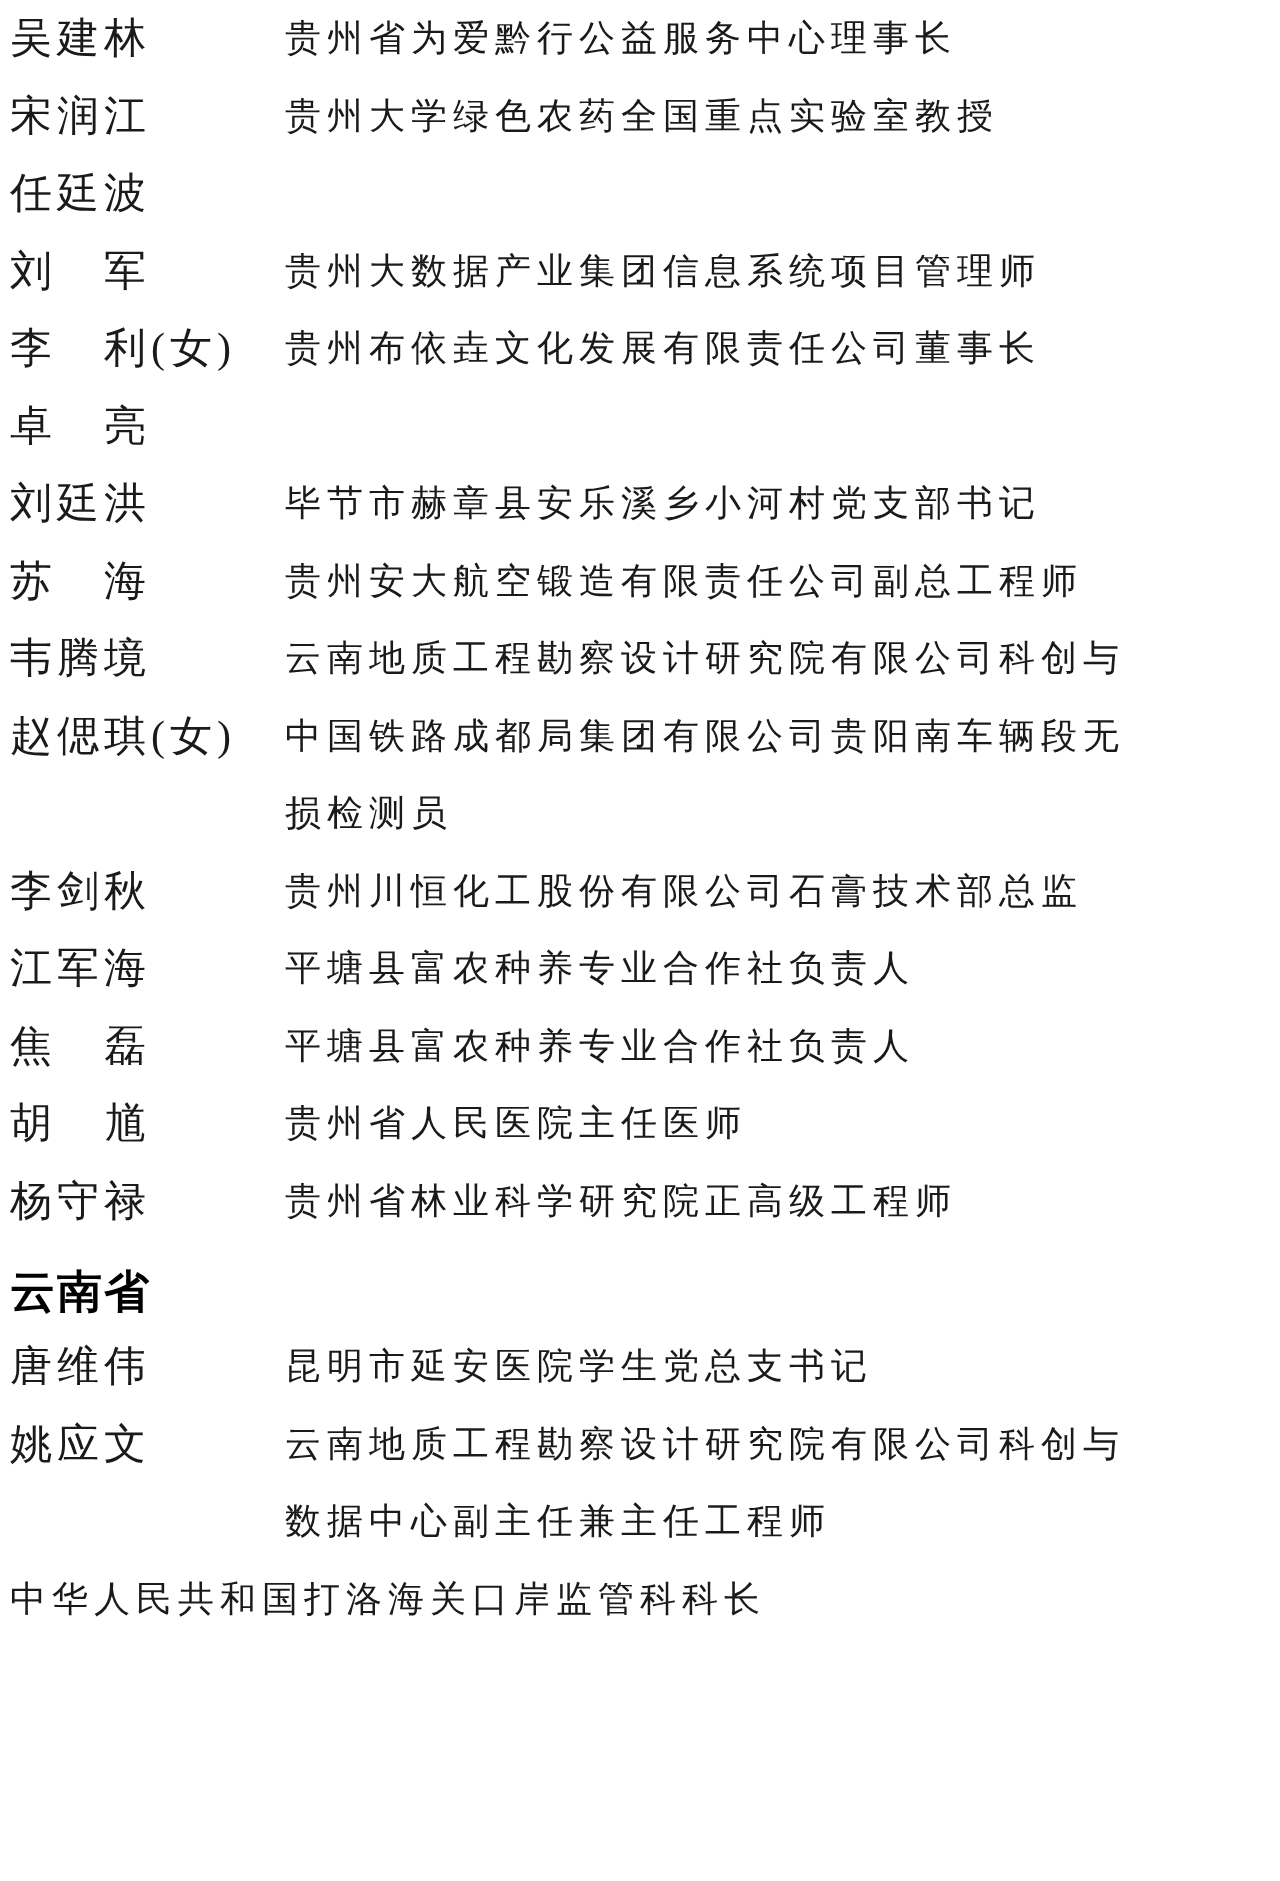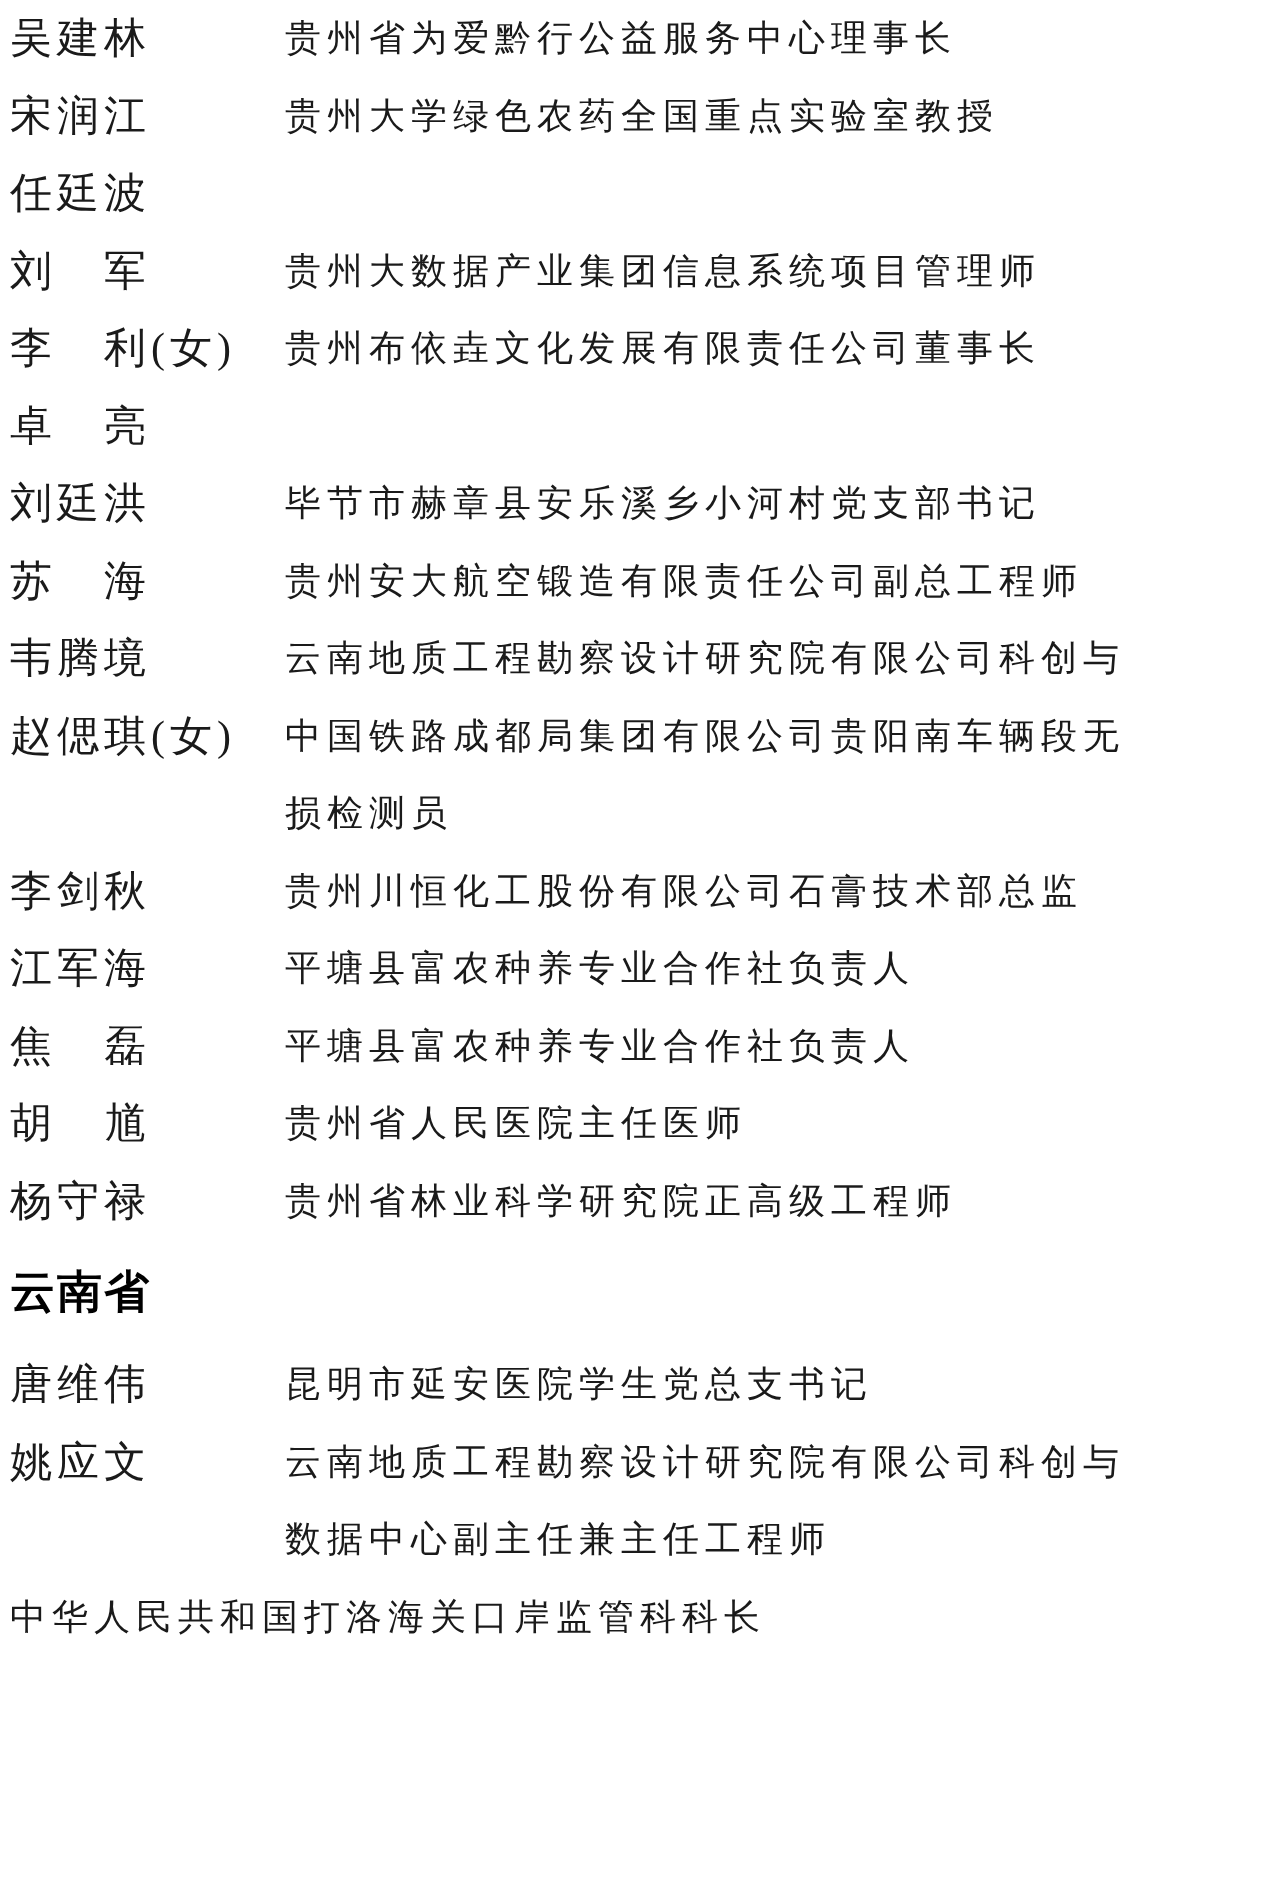--- a/index.html
+++ b/index.html
@@ -43,21 +43,21 @@
     letter-spacing: 6px;
     white-space: nowrap;
   }
   .province-header {
     font-family: "Liberation Sans", "DejaVu Sans", sans-serif;
     font-weight: bold;
     font-size: 45px;
     line-height: 60px;
     letter-spacing: 2px;
     color: #000000;
-    margin: 22px 0 24px 0;
+    margin: 22px 0 6px 0;
   }
 </style>
 </head>
 <body>
 
 <div class="page">
   <div id="sections">
   <section class="section">
 
     <div class="entries">

